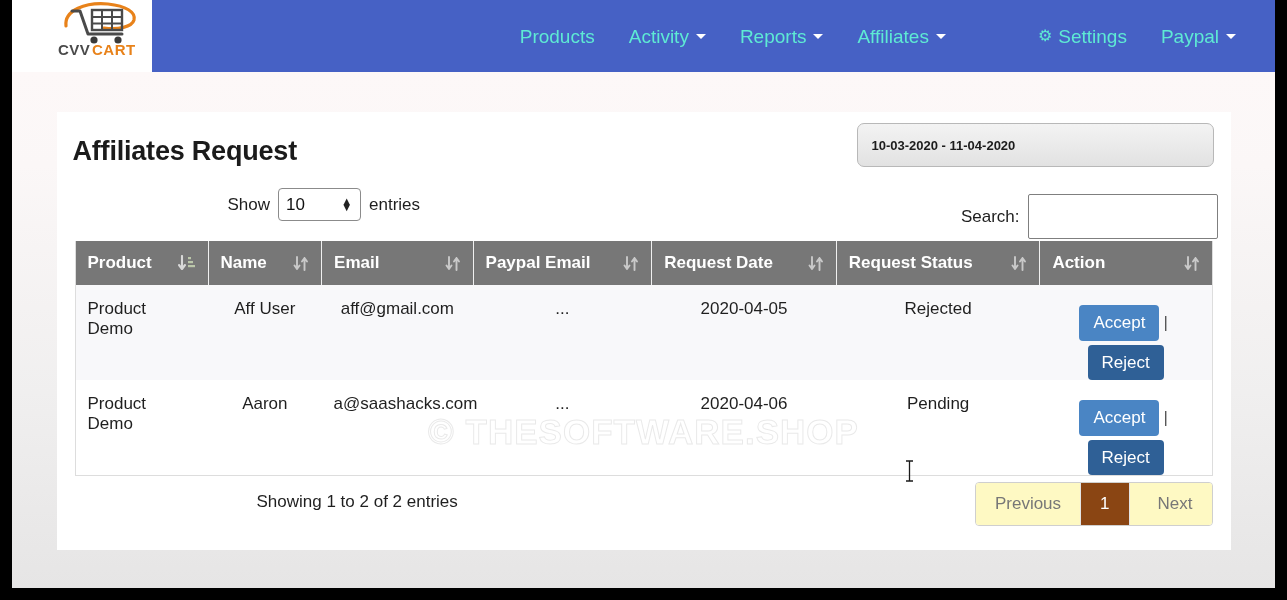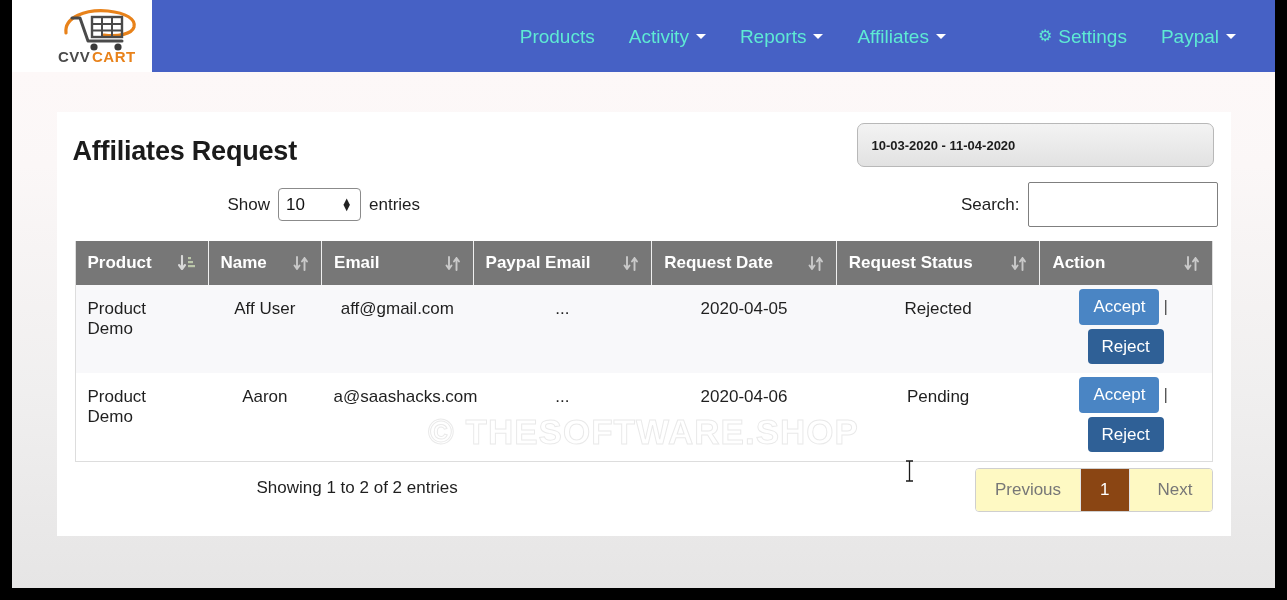--- a/index.html
+++ b/index.html
@@ -25,21 +25,21 @@
     position: relative;
     height: 72px;
     background: #4661c5;
     display: flex;
     align-items: stretch;
   }
   #logo-panel {
     width: 140px;
     background: #ffffff;
     display: flex;
-    align-items: center;
+    align-items: flex-start;
     justify-content: center;
     flex: 0 0 140px;
     padding-left: 44px;
   }
   .logo-wrap {
     width: 96px; height: 58px;
     position: relative;
   }
   .logo-svg { display:block; }
 
@@ -159,21 +159,21 @@
     line-height: 0.62;
     font-size: 11px;
     color: #222;
     text-align: center;
   }
   #length-ctl .lbl2 { margin-left: 8px; }
 
   #search-ctl {
     position: absolute;
     right: 13px;
-    top: 5px;
+    top: 17px;
     display: flex;
     align-items: center;
     font-size: 17px;
     color: #1e1e1e;
   }
   #search-input {
     margin-left: 8px;
     width: 190px;
     height: 45px;
     border: 1px solid #7f7f7f;
@@ -243,21 +243,21 @@
     color: #ffffff;
     border: none;
     border-radius: 4px;
     padding: 8px 14px;
     cursor: pointer;
     line-height: 1.15;
   }
   .btn-accept { background: #4a85c4; }
   .btn-reject { background: #2f6096; }
   .sep { color: #555; margin: 0 4px; font-size: 17px; }
-  .action-cell { padding-top: 4px; }
+  .action-cell { padding-top: 20px; }
   .action-line1 { display: flex; align-items: center; justify-content: center; }
   .action-line2 { display: flex; justify-content: center; margin-top: 4px; }
 
   
   #footer {
     position: relative;
     height: 74px;
     margin: 0 18px;
   }
   #info {

